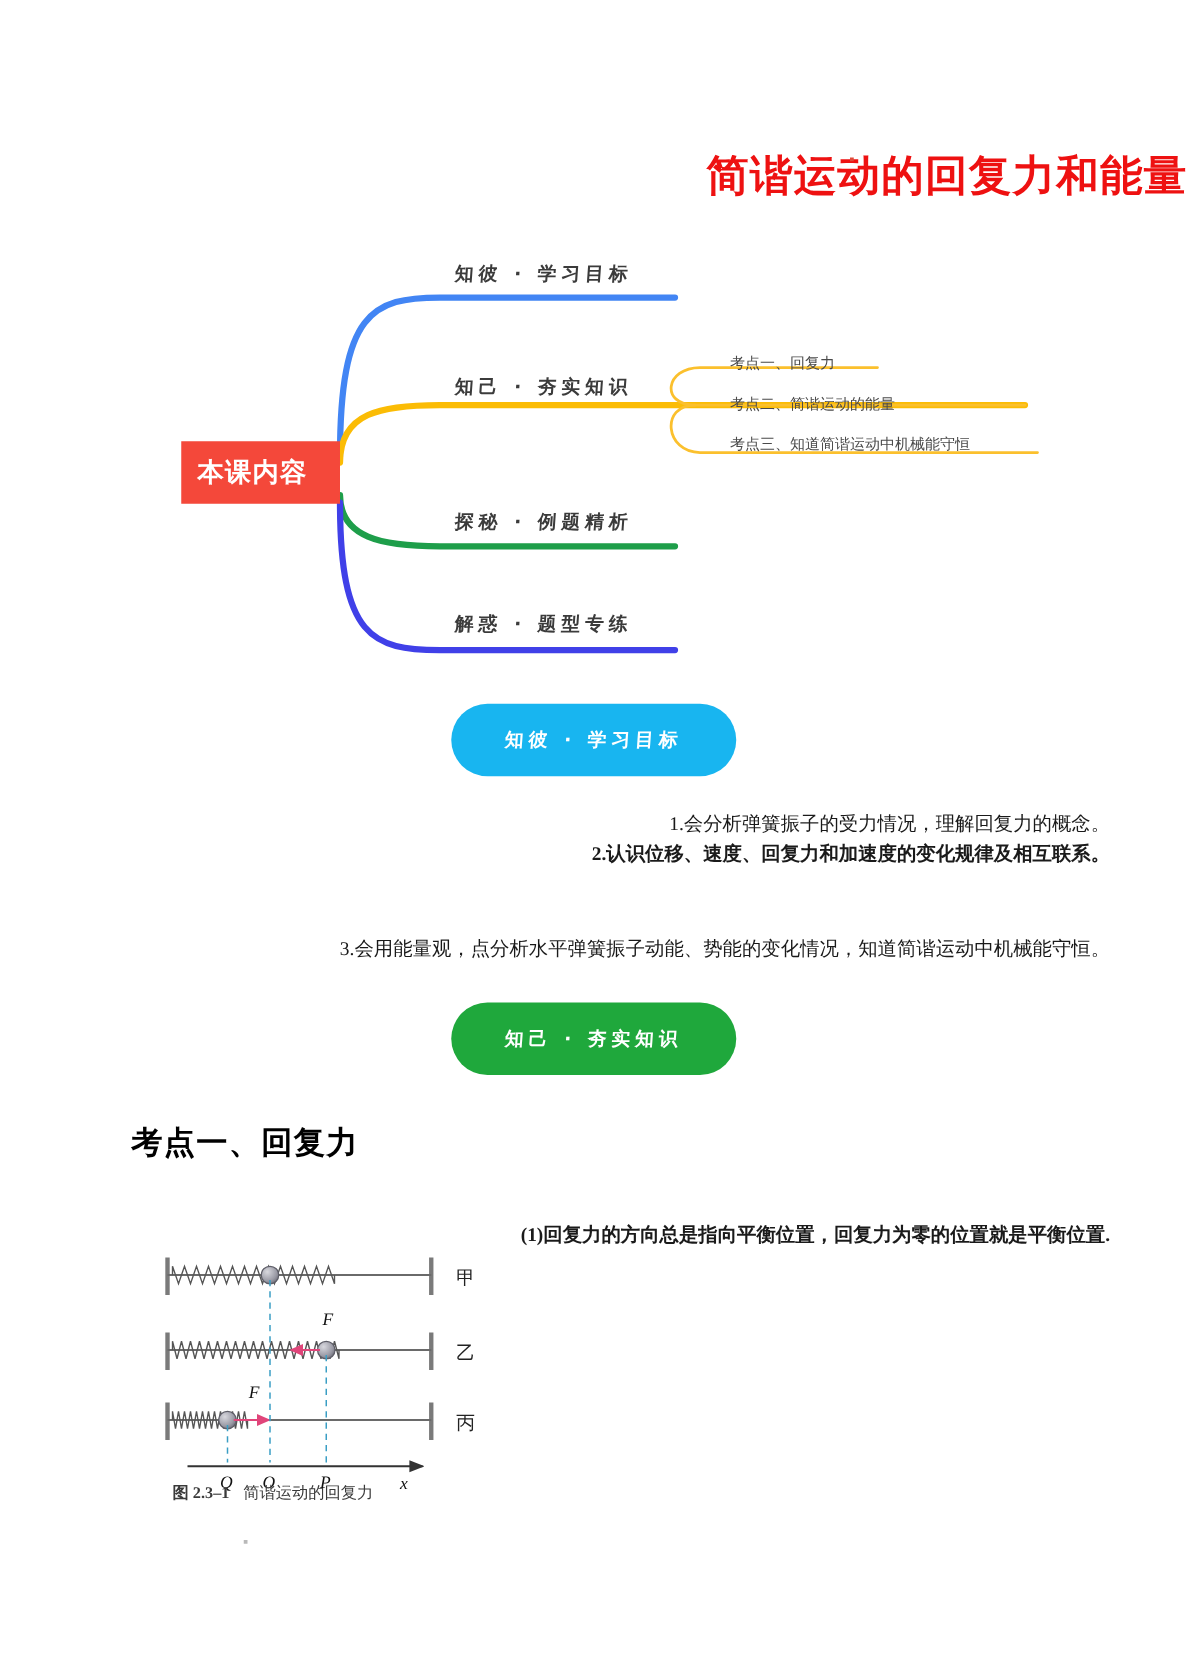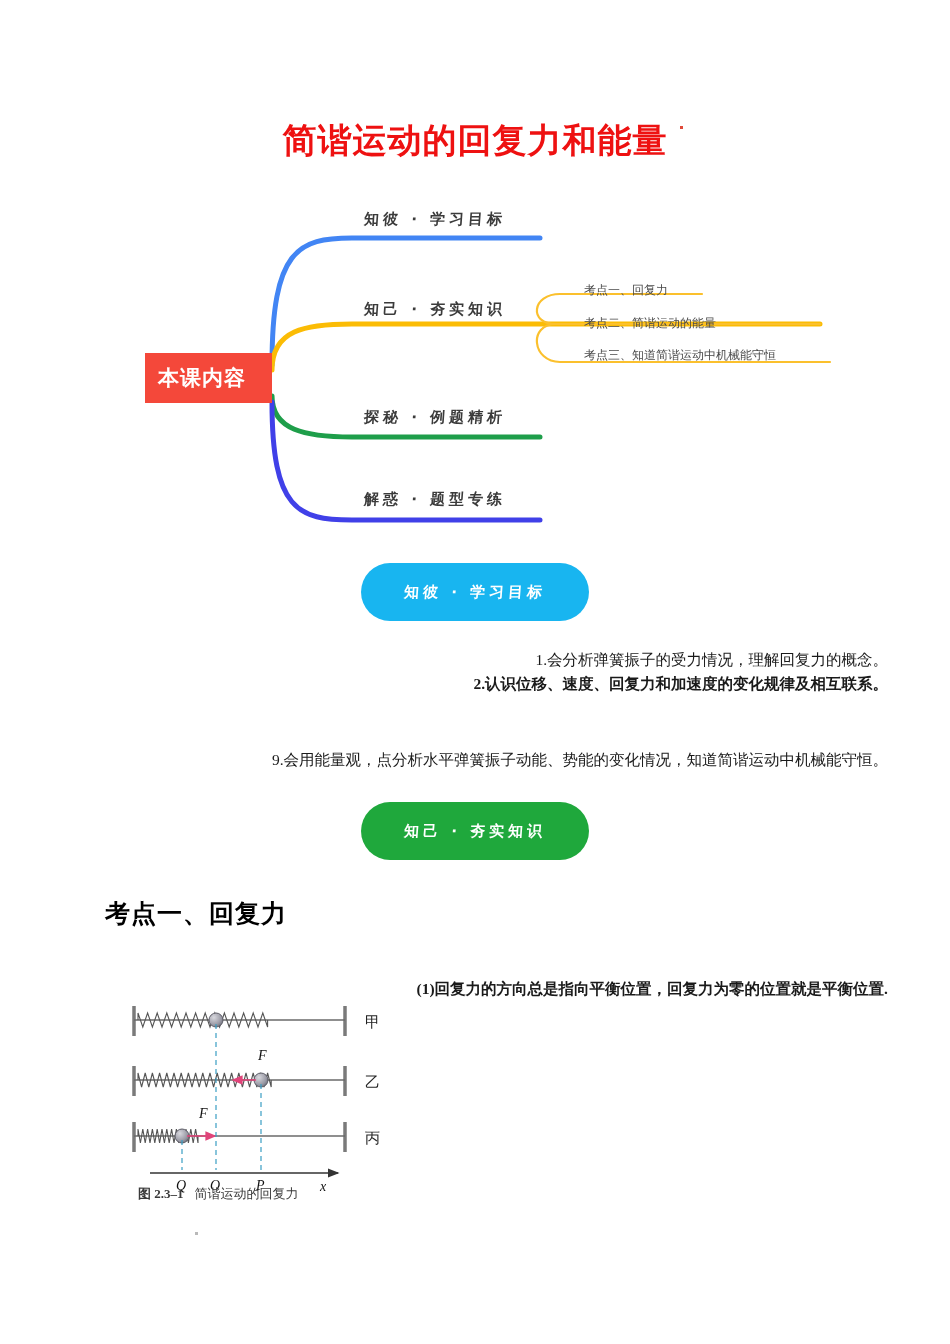--- a/index.html
+++ b/index.html
@@ -15,21 +15,21 @@
     color: #000;
     overflow: hidden;
   }
 
   
   .doc-title {
     position: absolute;
     top: 118px;
     left: 0;
     width: 950px;
-    text-align: center;
+    text-align: right;
     font-family: "Liberation Sans", "DejaVu Sans", sans-serif;
     font-weight: bold;
     font-size: 34px;
     color: #ee1111;
     letter-spacing: 1px;
   }
 
   
   .mindmap {
     position: absolute;
@@ -196,21 +196,21 @@
   <div class="mm-sub-label mm-s2">考点二、简谐运动的能量</div>
   <div class="mm-sub-label mm-s3">考点三、知道简谐运动中机械能守恒</div>
 </div>
 
 <div class="pill pill-blue">
   <span>知彼 · 学习目标</span>
 </div>
 
 <div class="body-p obj1">1.会分析弹簧振子的受力情况，理解回复力的概念。</div>
 <div class="body-p obj2">2.认识位移、速度、回复力和加速度的变化规律及相互联系。</div>
-<div class="body-p obj3">9.会用能量观，点分析水平弹簧振子动能、势能的变化情况，知道简谐运动中机械能守恒。</div>
+<div class="body-p obj3">3.会用能量观，点分析水平弹簧振子动能、势能的变化情况，知道简谐运动中机械能守恒。</div>
 
 <div class="pill pill-green">
   <span>知己 · 夯实知识</span>
 </div>
 
 <div class="section-head">考点一、回复力</div>
 <div class="body-p para-1">(1)回复力的方向总是指向平衡位置，回复力为零的位置就是平衡位置.</div>
 
 <div class="figure">
   <svg width="280" height="215" viewBox="0 0 280 215" xmlns="http://www.w3.org/2000/svg">

